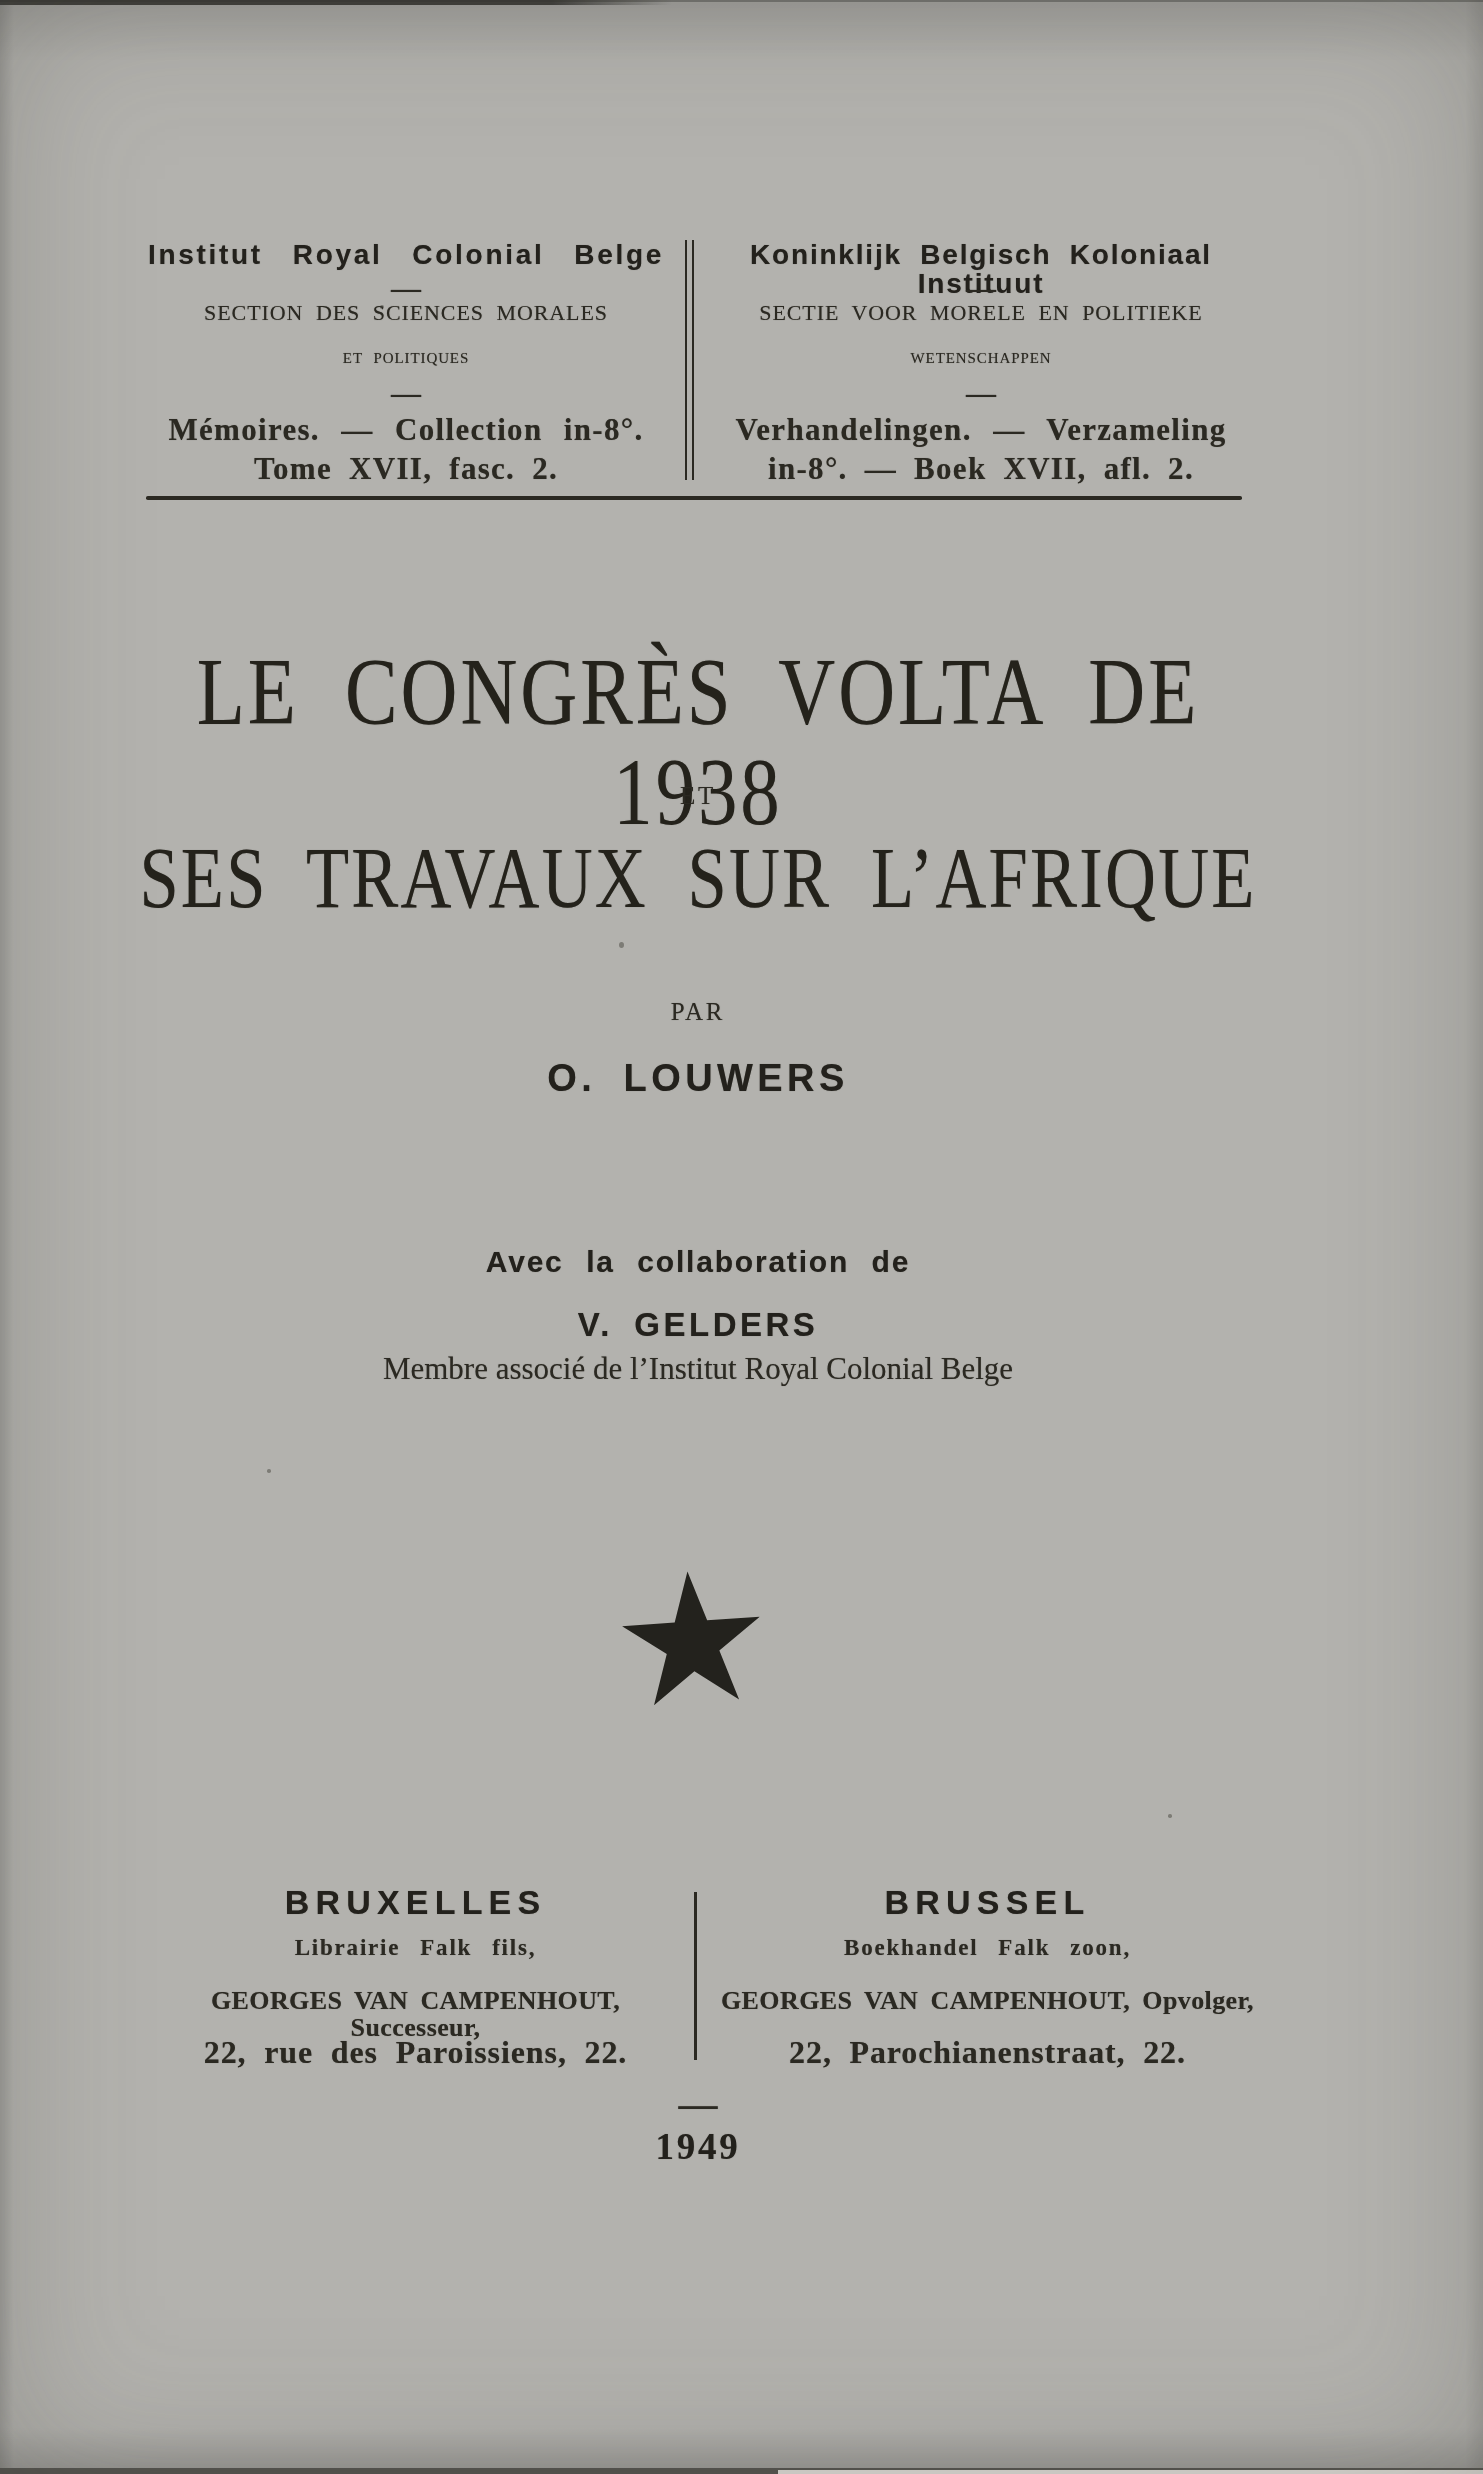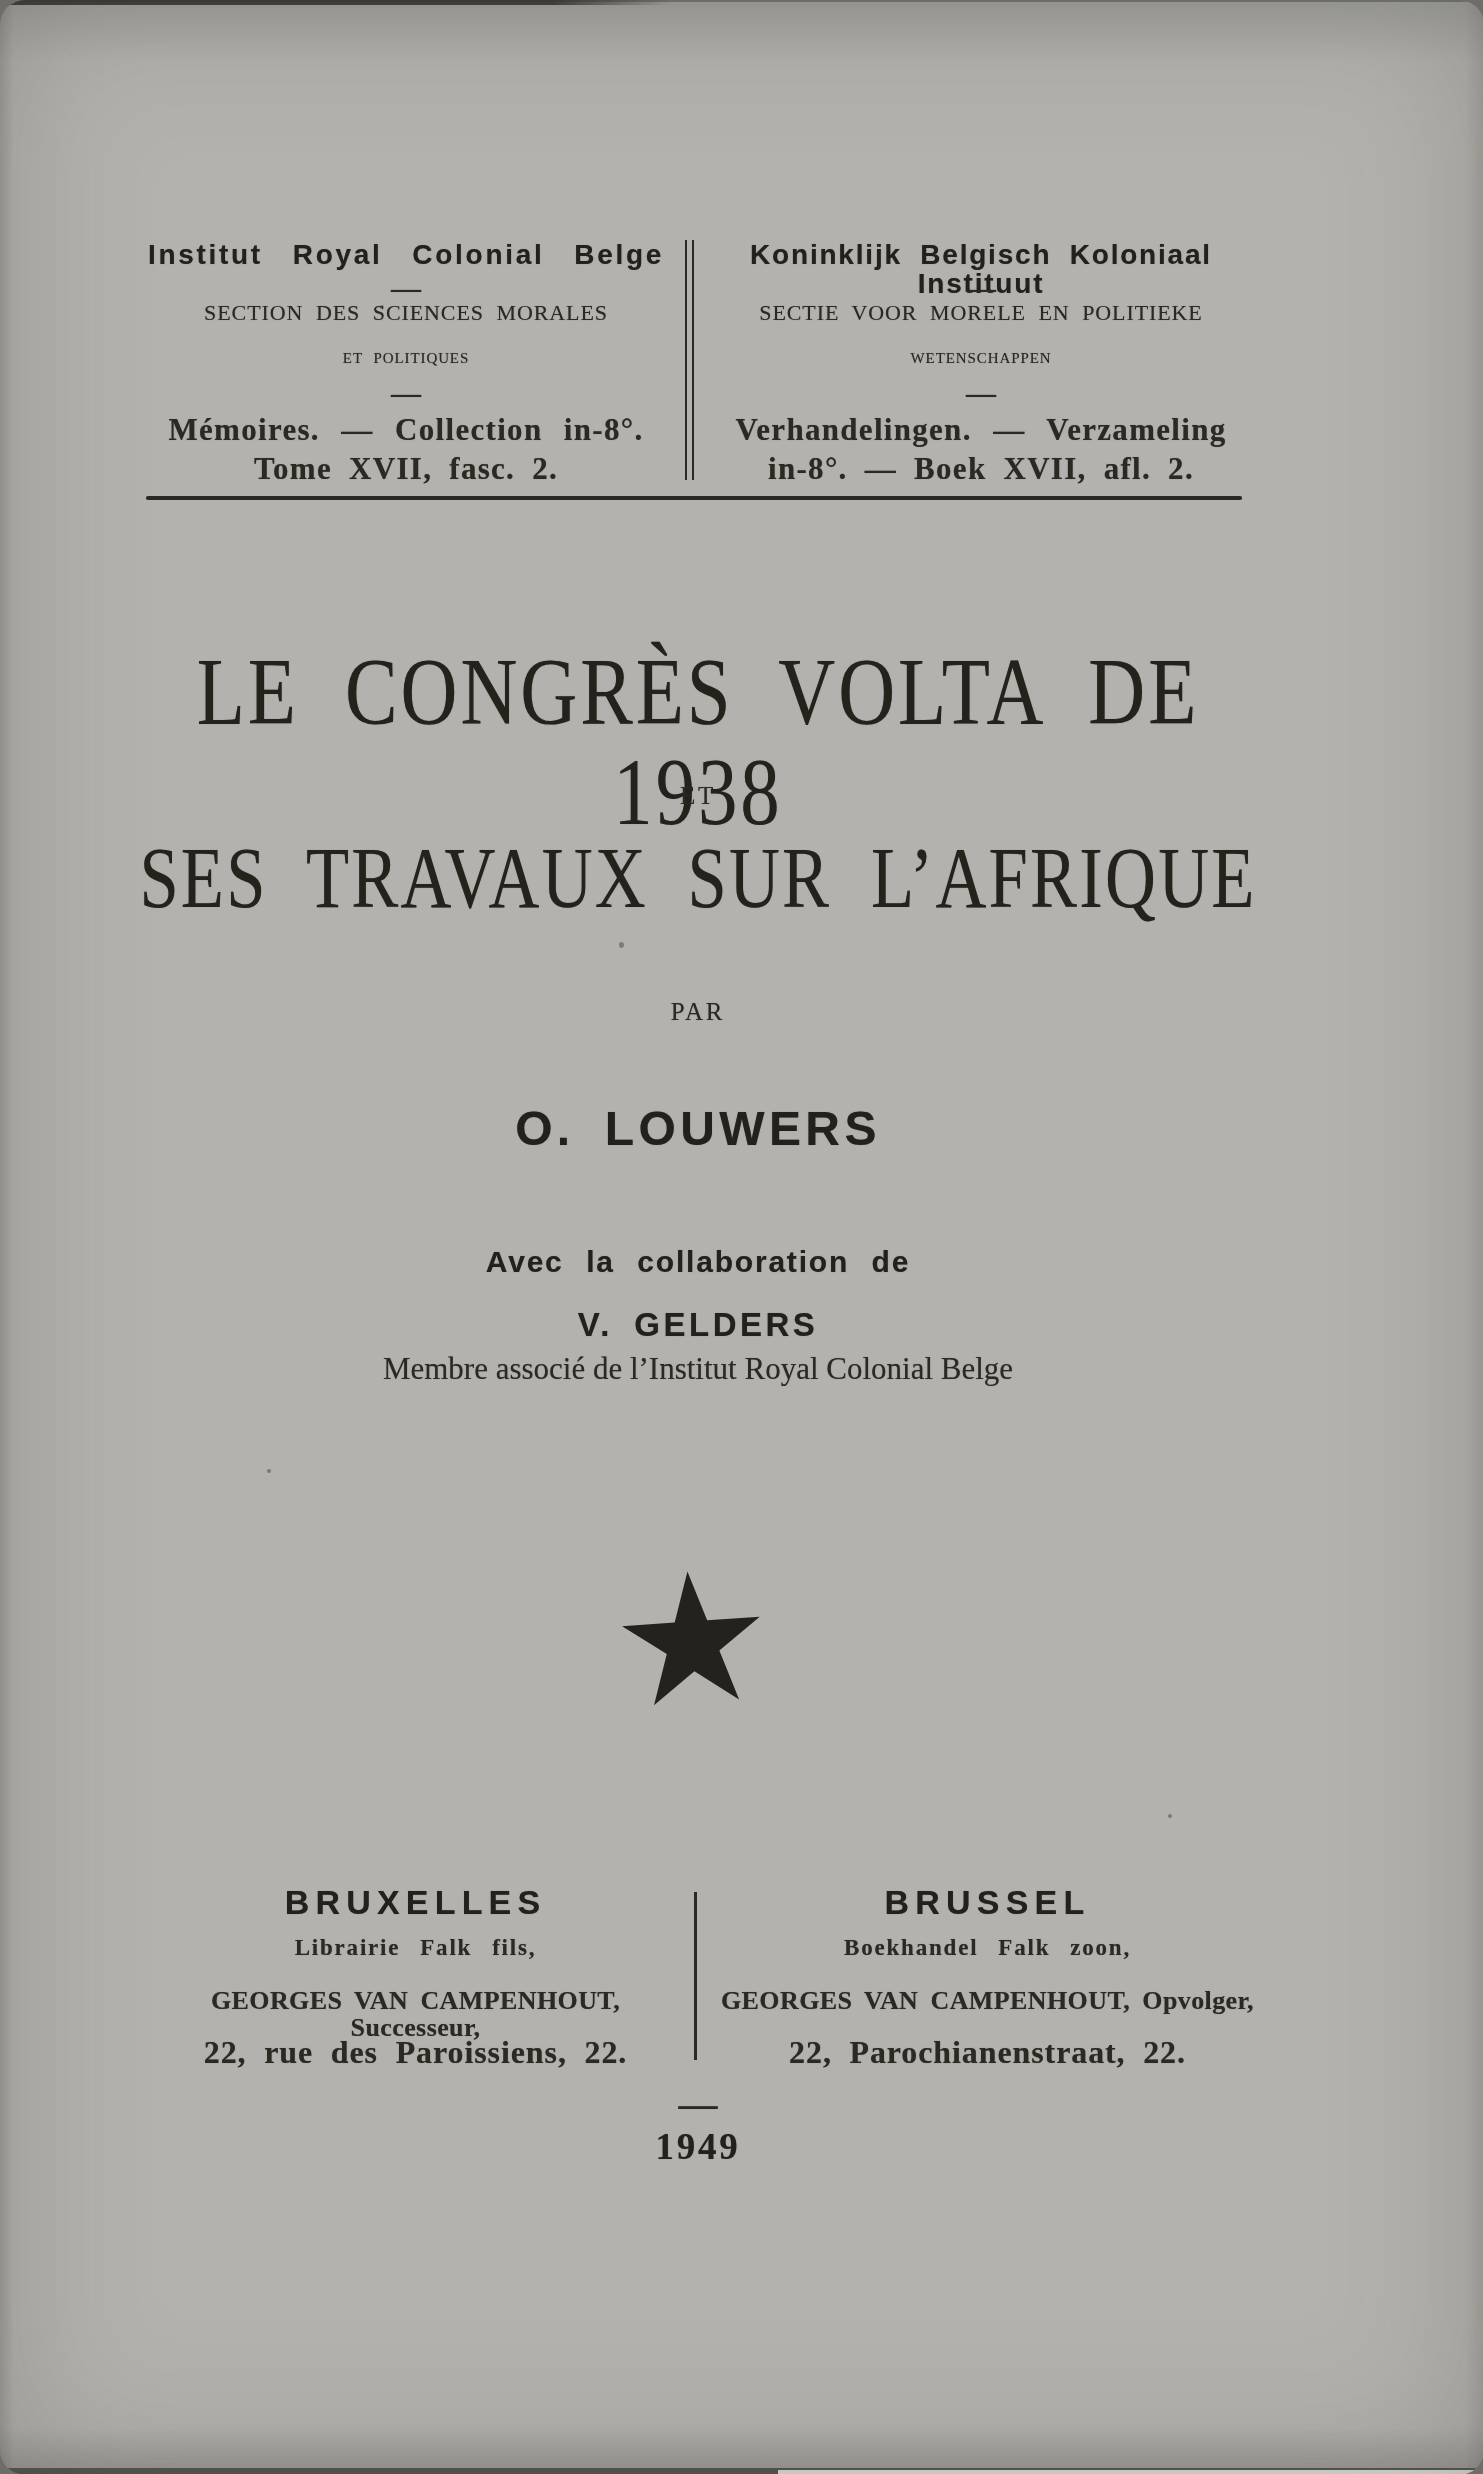--- a/index.html
+++ b/index.html
@@ -1,21 +1,20 @@
 <!DOCTYPE html>
 <html style="font-size:14px"><head>
 <meta charset="utf-8">
 <style>
   html,body{margin:0;padding:0;background:#6e6d69;}
   .page{
     position:relative;width:1484px;height:2475px;overflow:hidden;
     background:#b3b2ae;
     font-family:"Liberation Serif","DejaVu Serif",serif;
     color:#2b2922;
-    border-radius:25px;
   }
   .page *{line-height:1.05;}
   .txt{text-shadow:0 0 0.9px rgba(43,41,34,.45);}
   .sans{font-family:"Liberation Sans","DejaVu Sans",sans-serif;}
   .abs{position:absolute;}
   
   .shade-top{left:0;top:0;width:100%;height:62px;background:linear-gradient(rgba(0,0,0,.10),rgba(0,0,0,0));}
   .shade-bottom{left:0;bottom:7px;width:100%;height:41px;background:linear-gradient(to top,rgba(0,0,0,.13),rgba(0,0,0,0));}
   .shade-left{left:0;top:0;width:14px;height:100%;background:linear-gradient(to right,rgba(0,0,0,.12),rgba(0,0,0,0));}
   .shade-right{right:0;top:0;width:19.4px;height:100%;background:linear-gradient(to left,rgba(0,0,0,.09),rgba(0,0,0,0));}
@@ -40,21 +39,21 @@
   .h-ser1{top:414px;font-size:31px;font-weight:bold;letter-spacing:1.3px;word-spacing:12.4px;}
   .h-ser2{top:453px;font-size:31px;font-weight:bold;letter-spacing:1.3px;word-spacing:8px;}
   .vrule{left:685px;top:240px;height:240px;width:5.3px;border-left:2.2px solid #2b2922;border-right:2.2px solid #2b2922;}
   .hrule{left:146px;top:496px;width:1096px;height:3.5px;background:#2b2922;border-radius:1.8px;}
   
   .cline{position:absolute;left:0;width:1396px;text-align:center;}
   .title1{top:643px;font-size:95px;letter-spacing:3.5px;word-spacing:.30em;color:#24221b;transform:scaleX(.83);}
   .title-et{top:783px;font-size:25px;letter-spacing:2.7px;}
   .title2{top:833px;font-size:86px;letter-spacing:2.7px;word-spacing:.28em;color:#24221b;transform:scaleX(.82);}
   .par{top:999px;font-size:25px;letter-spacing:2.7px;}
-  .author{top:1104px;font-size:48px;font-weight:bold;letter-spacing:4.4px;word-spacing:12.4px;color:#23211c;}
+  .author{top:1059px;font-size:38px;font-weight:bold;letter-spacing:4.4px;word-spacing:12.4px;color:#23211c;}
   .role1{top:1159px;font-size:31px;}
   .collab{top:1246px;font-size:30px;font-weight:bold;letter-spacing:1.8px;word-spacing:12.4px;color:#23211c;}
   .collabname{top:1308px;font-size:33px;font-weight:bold;letter-spacing:3.5px;word-spacing:8.8px;color:#23211c;}
   .role2{top:1353px;font-size:31px;}
   
   .star{left:623px;top:1570px;width:138px;height:134px;transform:rotate(-4deg);}
   
   .icol{position:absolute;width:539px;text-align:center;top:0;}
   .icol.left{left:146px;}
   .icol.right{left:718px;}

